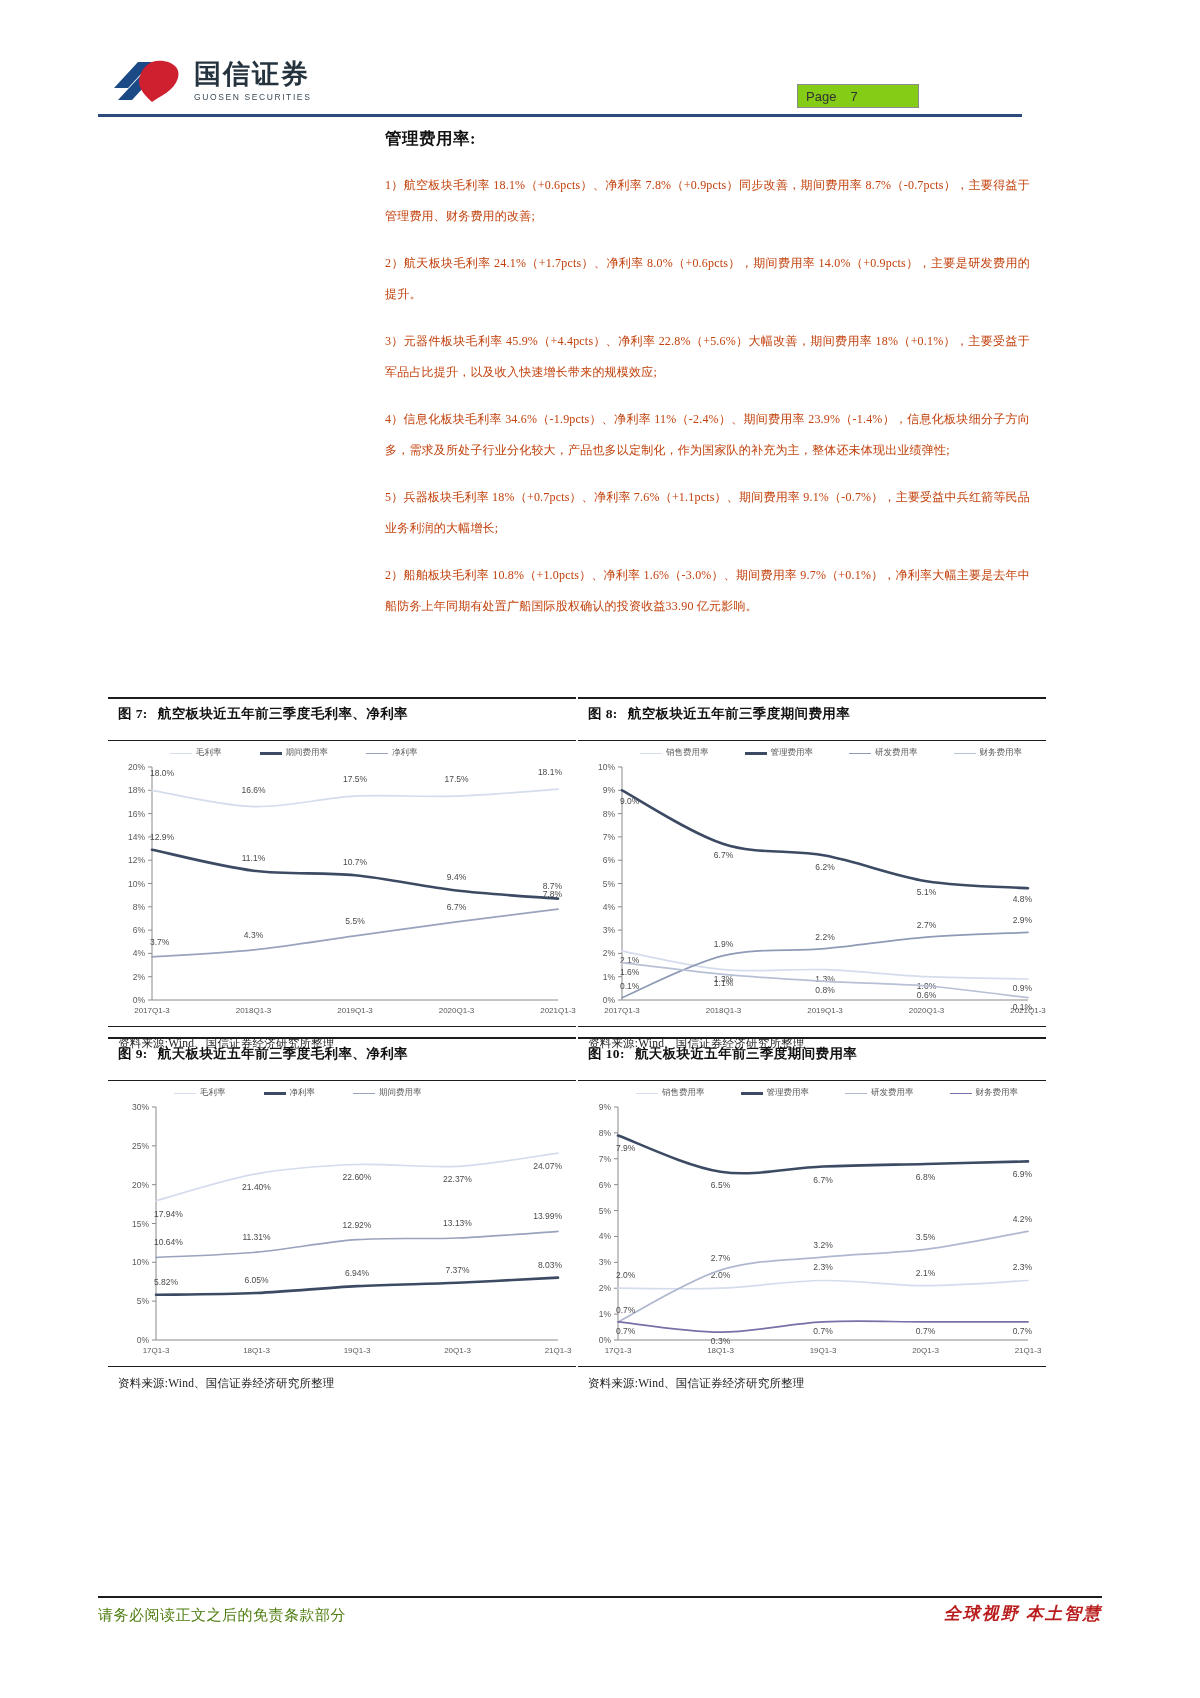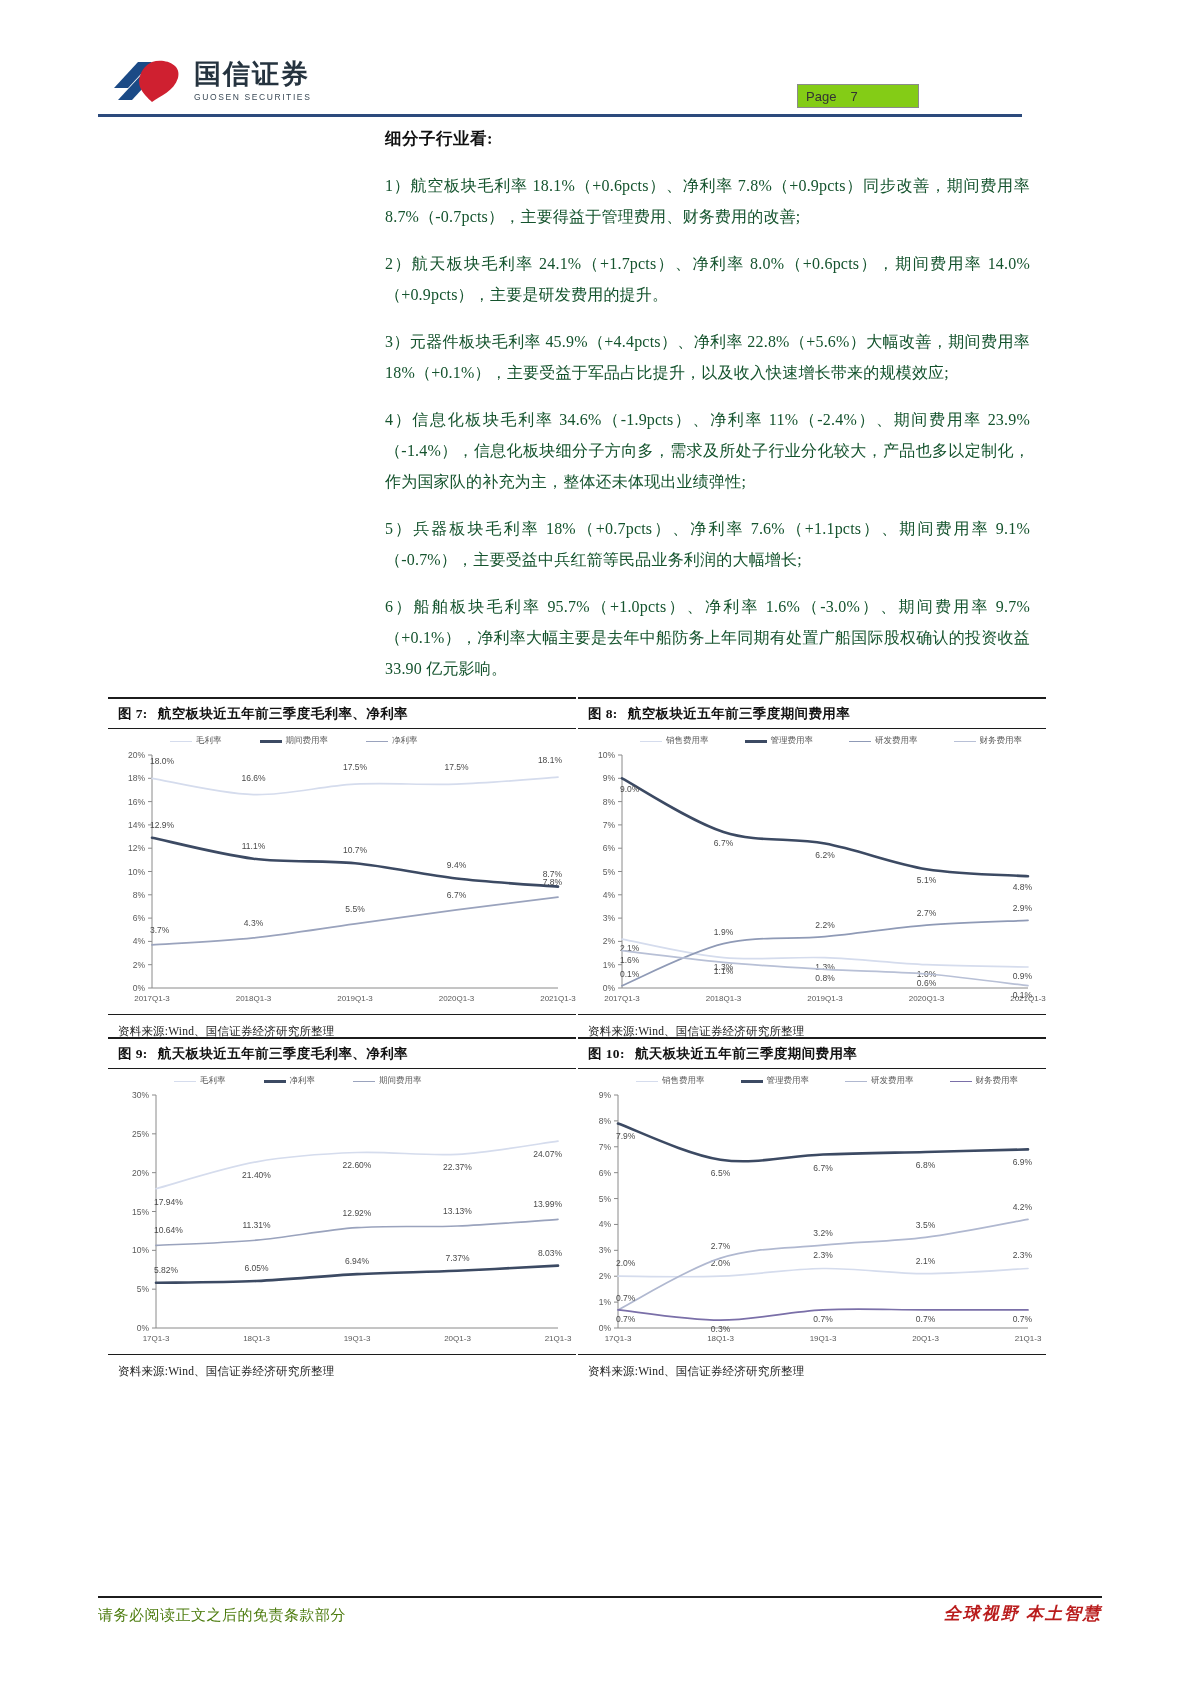--- a/index.html
+++ b/index.html
@@ -34,30 +34,30 @@
   .page-box .pg-label{margin-right:14px;}
   .header-rule{position:absolute;left:98px;top:114px;width:924px;height:3px;background:#2c4a7c;}
 
   
   .content{position:absolute;left:385px;top:128px;width:645px;}
   .lead{
     font-weight:bold;font-size:16.5px;letter-spacing:0.5px;
     margin:0 0 20px 0;color:#111;
   }
   .para{
-    font-size:16px;line-height:31px;margin:0 0 16px 0;
-    text-align:justify;color:#14532d;letter-spacing:0.2px;
+    font-size:12px;line-height:31px;margin:0 0 16px 0;
+    text-align:justify;color:#c2410c;letter-spacing:0.2px;
   }
 
   
   .fig{position:absolute;width:468px;}
   .fig-title-bar{
     border-top:2.5px solid #1c1c1c;
     border-bottom:1.5px solid #1c1c1c;
-    padding:5px 4px 5px 10px;
+    padding:5px 4px 17px 10px;
     box-sizing:border-box;
   }
   .fig-title{
     font-family:"Liberation Serif","DejaVu Serif",serif;
     font-weight:bold;font-size:13.5px;color:#111;letter-spacing:0.4px;white-space:nowrap;
   }
   .fig-canvas{height:285px;position:relative;background:#fff;}
   .fig-source-bar{
     border-top:1.2px solid #1c1c1c;
     padding:6px 0 4px 10px;
@@ -108,27 +108,27 @@
     </div>
 
     <div class="page-box">
       <span class="pg-label">Page</span>
       <span>7</span>
     </div>
     <div class="header-rule"></div>
   </div>
 
   <div class="content">
-    <p class="lead">细分子行业看:</p>
+    <p class="lead">管理费用率:</p>
     <p class="para">1）航空板块毛利率 18.1%（+0.6pcts）、净利率 7.8%（+0.9pcts）同步改善，期间费用率 8.7%（-0.7pcts），主要得益于管理费用、财务费用的改善;</p>
     <p class="para">2）航天板块毛利率 24.1%（+1.7pcts）、净利率 8.0%（+0.6pcts），期间费用率 14.0%（+0.9pcts），主要是研发费用的提升。</p>
     <p class="para">3）元器件板块毛利率 45.9%（+4.4pcts）、净利率 22.8%（+5.6%）大幅改善，期间费用率 18%（+0.1%），主要受益于军品占比提升，以及收入快速增长带来的规模效应;</p>
     <p class="para">4）信息化板块毛利率 34.6%（-1.9pcts）、净利率 11%（-2.4%）、期间费用率 23.9%（-1.4%），信息化板块细分子方向多，需求及所处子行业分化较大，产品也多以定制化，作为国家队的补充为主，整体还未体现出业绩弹性;</p>
     <p class="para">5）兵器板块毛利率 18%（+0.7pcts）、净利率 7.6%（+1.1pcts）、期间费用率 9.1%（-0.7%），主要受益中兵红箭等民品业务利润的大幅增长;</p>
-    <p class="para">6）船舶板块毛利率 95.7%（+1.0pcts）、净利率 1.6%（-3.0%）、期间费用率 9.7%（+0.1%），净利率大幅主要是去年中船防务上年同期有处置广船国际股权确认的投资收益33.90 亿元影响。</p>
+    <p class="para">2）船舶板块毛利率 10.8%（+1.0pcts）、净利率 1.6%（-3.0%）、期间费用率 9.7%（+0.1%），净利率大幅主要是去年中船防务上年同期有处置广船国际股权确认的投资收益33.90 亿元影响。</p>
   </div>
 
   <div class="fig" style="left:108px;top:697px;">
     <div class="fig-title-bar">
       <span class="fig-title">图 7:</span>
       <span class="fig-title" style="margin-left:6px;">航空板块近五年前三季度毛利率、净利率</span>
     </div>
     <div class="fig-canvas" id="canvas-fig7">
         <svg width="468" height="285" class="chart-svg">
           <line x1="44" y1="26" x2="44" y2="259" stroke="#8a8a8a" stroke-width="1"></line>

